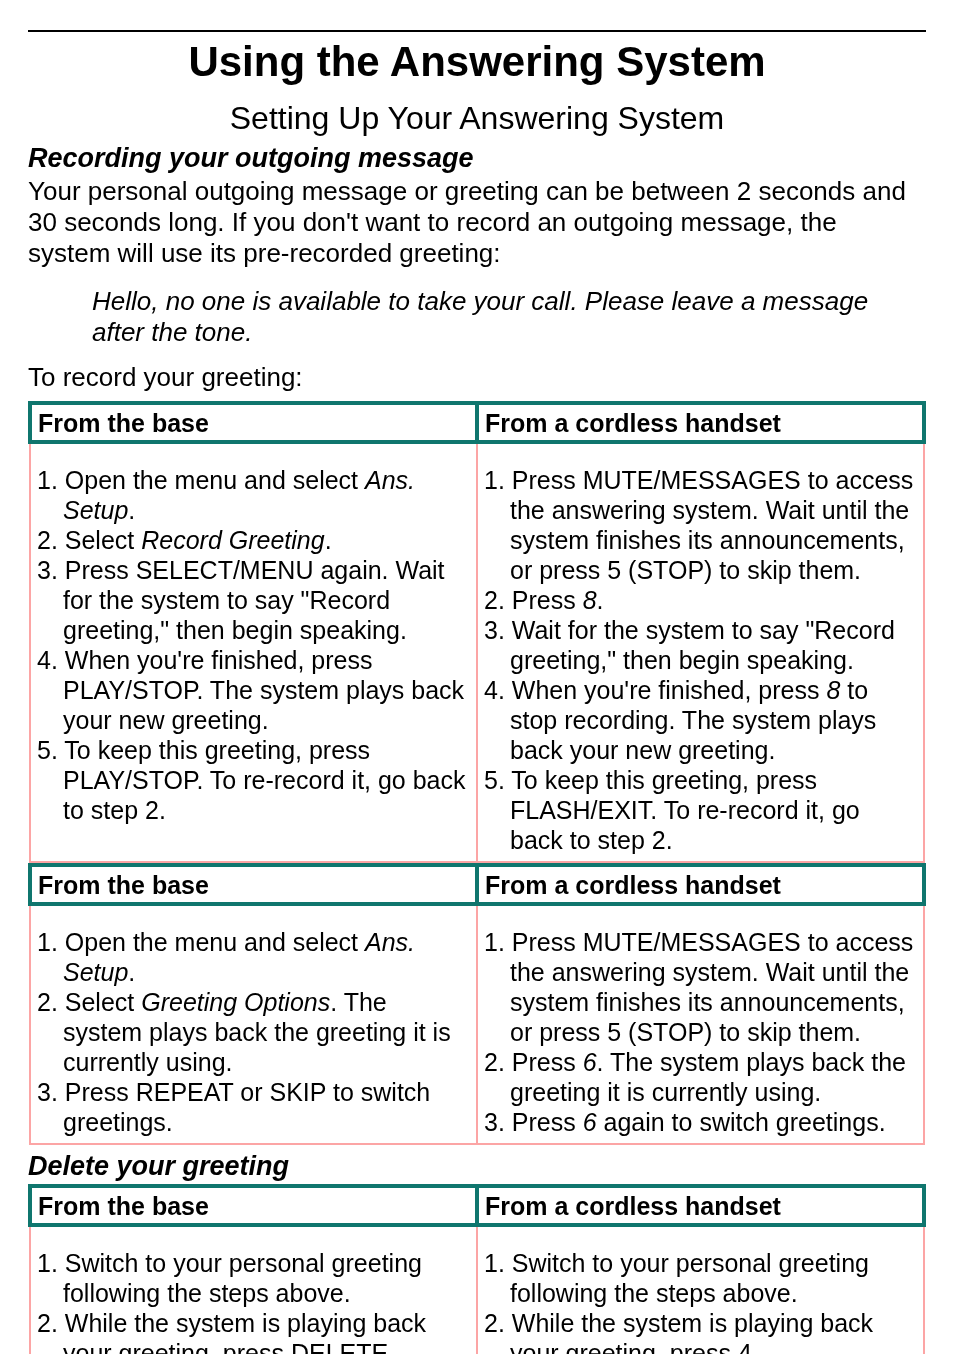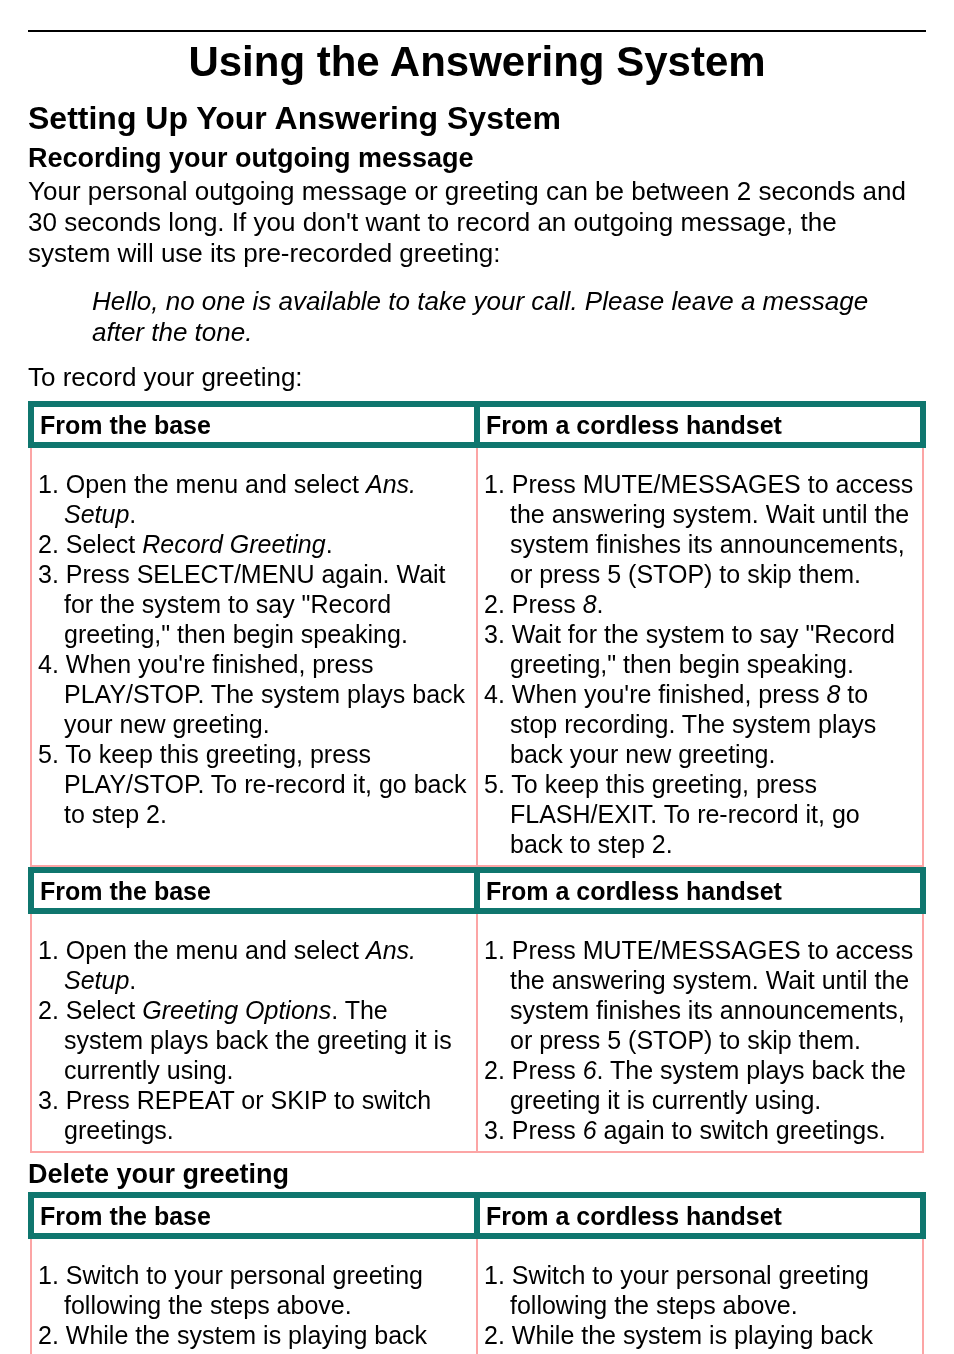--- a/index.html
+++ b/index.html
@@ -20,26 +20,28 @@
   margin: 0 0 6px 0;
 }
 h1.title {
   font-size: 42px;
   font-weight: bold;
   text-align: center;
   margin: 2px 0 14px 0;
 }
 h2.section {
   font-size: 32px;
-  font-weight: bold;
+  font-weight: normal;
   margin: 0 0 2px 0;
+  text-align: center;
 }
 h3.subsection {
   font-size: 27px;
   font-weight: bold;
+  font-style: italic;
   margin: 6px 0 2px 0;
 }
 p.body {
   font-size: 26px;
   line-height: 1.2;
   margin: 0 0 16px 0;
 }
 .quote {
   font-size: 26px;
   font-style: italic;
@@ -51,21 +53,21 @@
   font-size: 26px;
   margin: 0 0 8px 0;
 }
 table.instr {
   width: 100%;
   border-collapse: collapse;
   border: 2px solid #000;
   font-size: 25px;
 }
 table.instr th {
-  border: 6px solid #0f766e;
+  border: 4px solid #0f766e;
   padding: 4px 6px 2px 6px;
   text-align: left;
   font-weight: bold;
   background: #fff;
 }
 table.instr td {
   border: 2px solid #fca5a5;
   padding: 21px 6px 6px 6px;
   vertical-align: top;
   line-height: 1.2;

